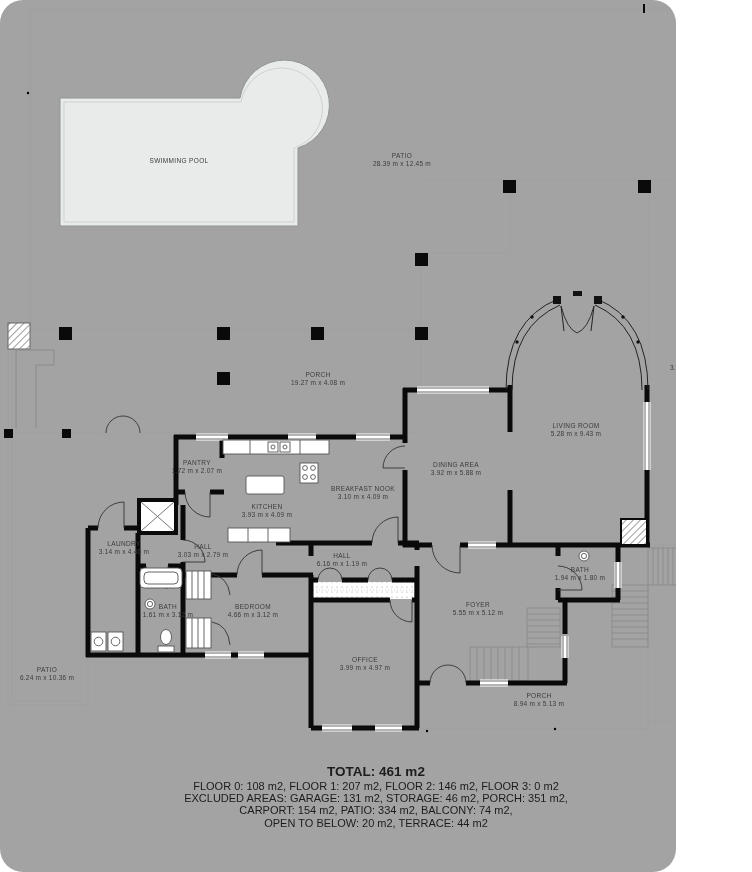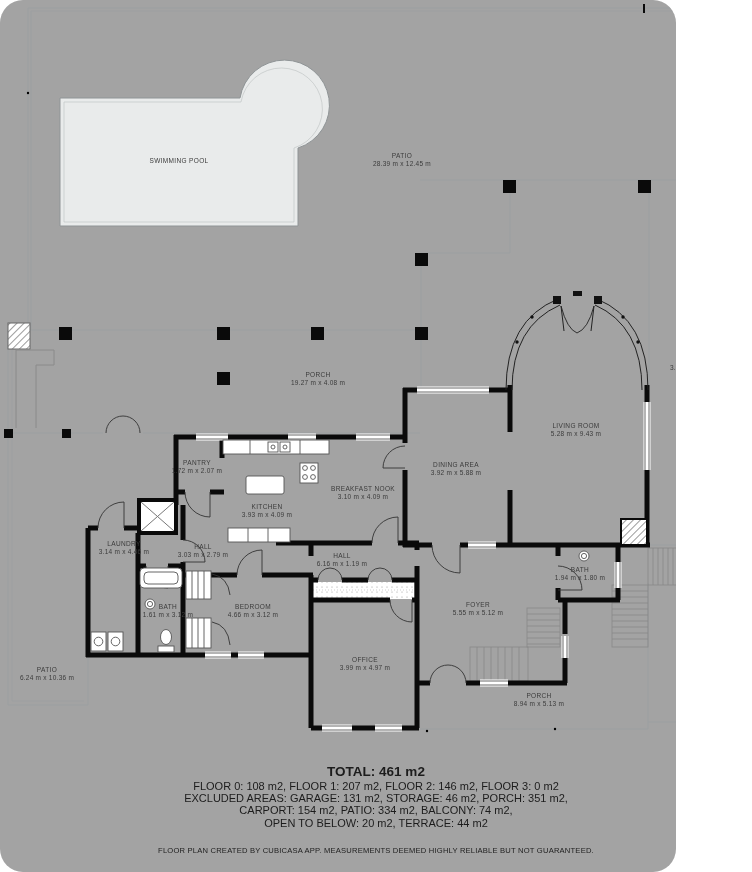--- a/index.html
+++ b/index.html
@@ -284,16 +284,15 @@
   <div class="rname">PATIO</div>
   <div class="rdims">6.24 m x 10.36 m</div>
 </div>
 
 <div class="footer">
   <div class="total">TOTAL: 461 m2</div>
   <div class="line">FLOOR 0: 108 m2, FLOOR 1: 207 m2, FLOOR 2: 146 m2, FLOOR 3: 0 m2</div>
   <div class="line">EXCLUDED AREAS: GARAGE: 131 m2, STORAGE: 46 m2, PORCH: 351 m2,</div>
   <div class="line">CARPORT: 154 m2, PATIO: 334 m2, BALCONY: 74 m2,</div>
   <div class="line">OPEN TO BELOW: 20 m2, TERRACE: 44 m2</div>
-  <div class="disclaimer">FLOOR PLAN CREATED BY CUBICASA APP. MEASUREMENTS DEEMED HIGHLY RELIABLE BUT NOT GUARANTEED.</div>
 </div>
 
 </div>
 
 </body></html>

